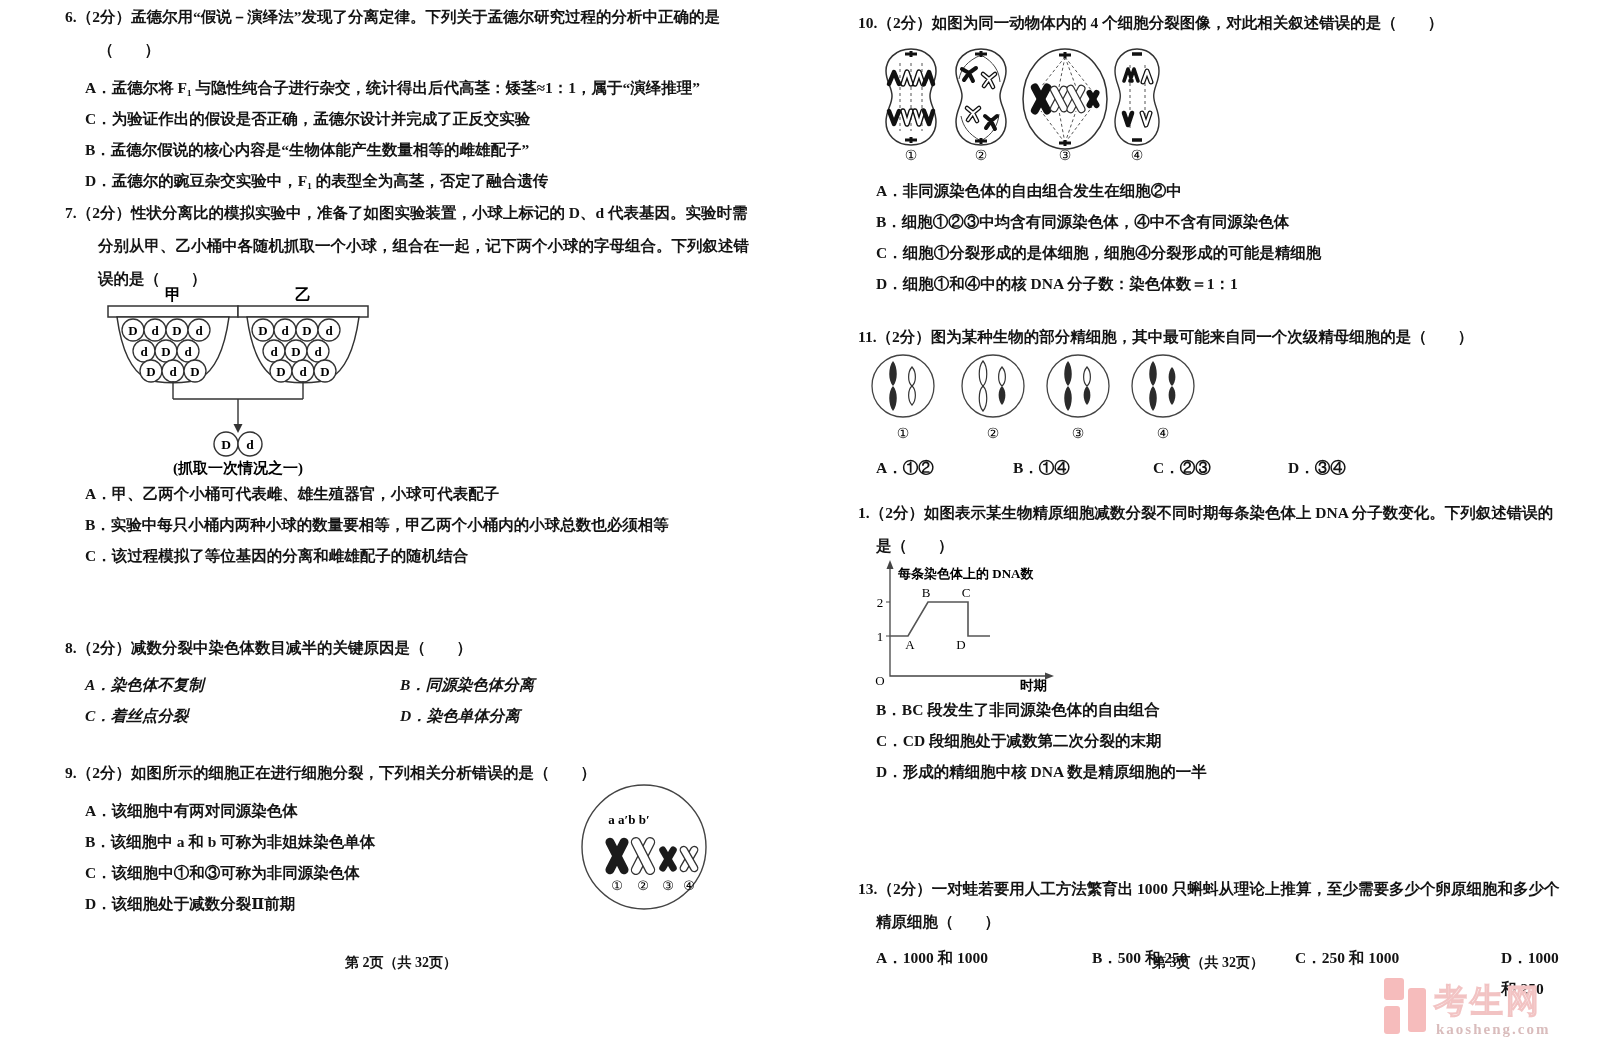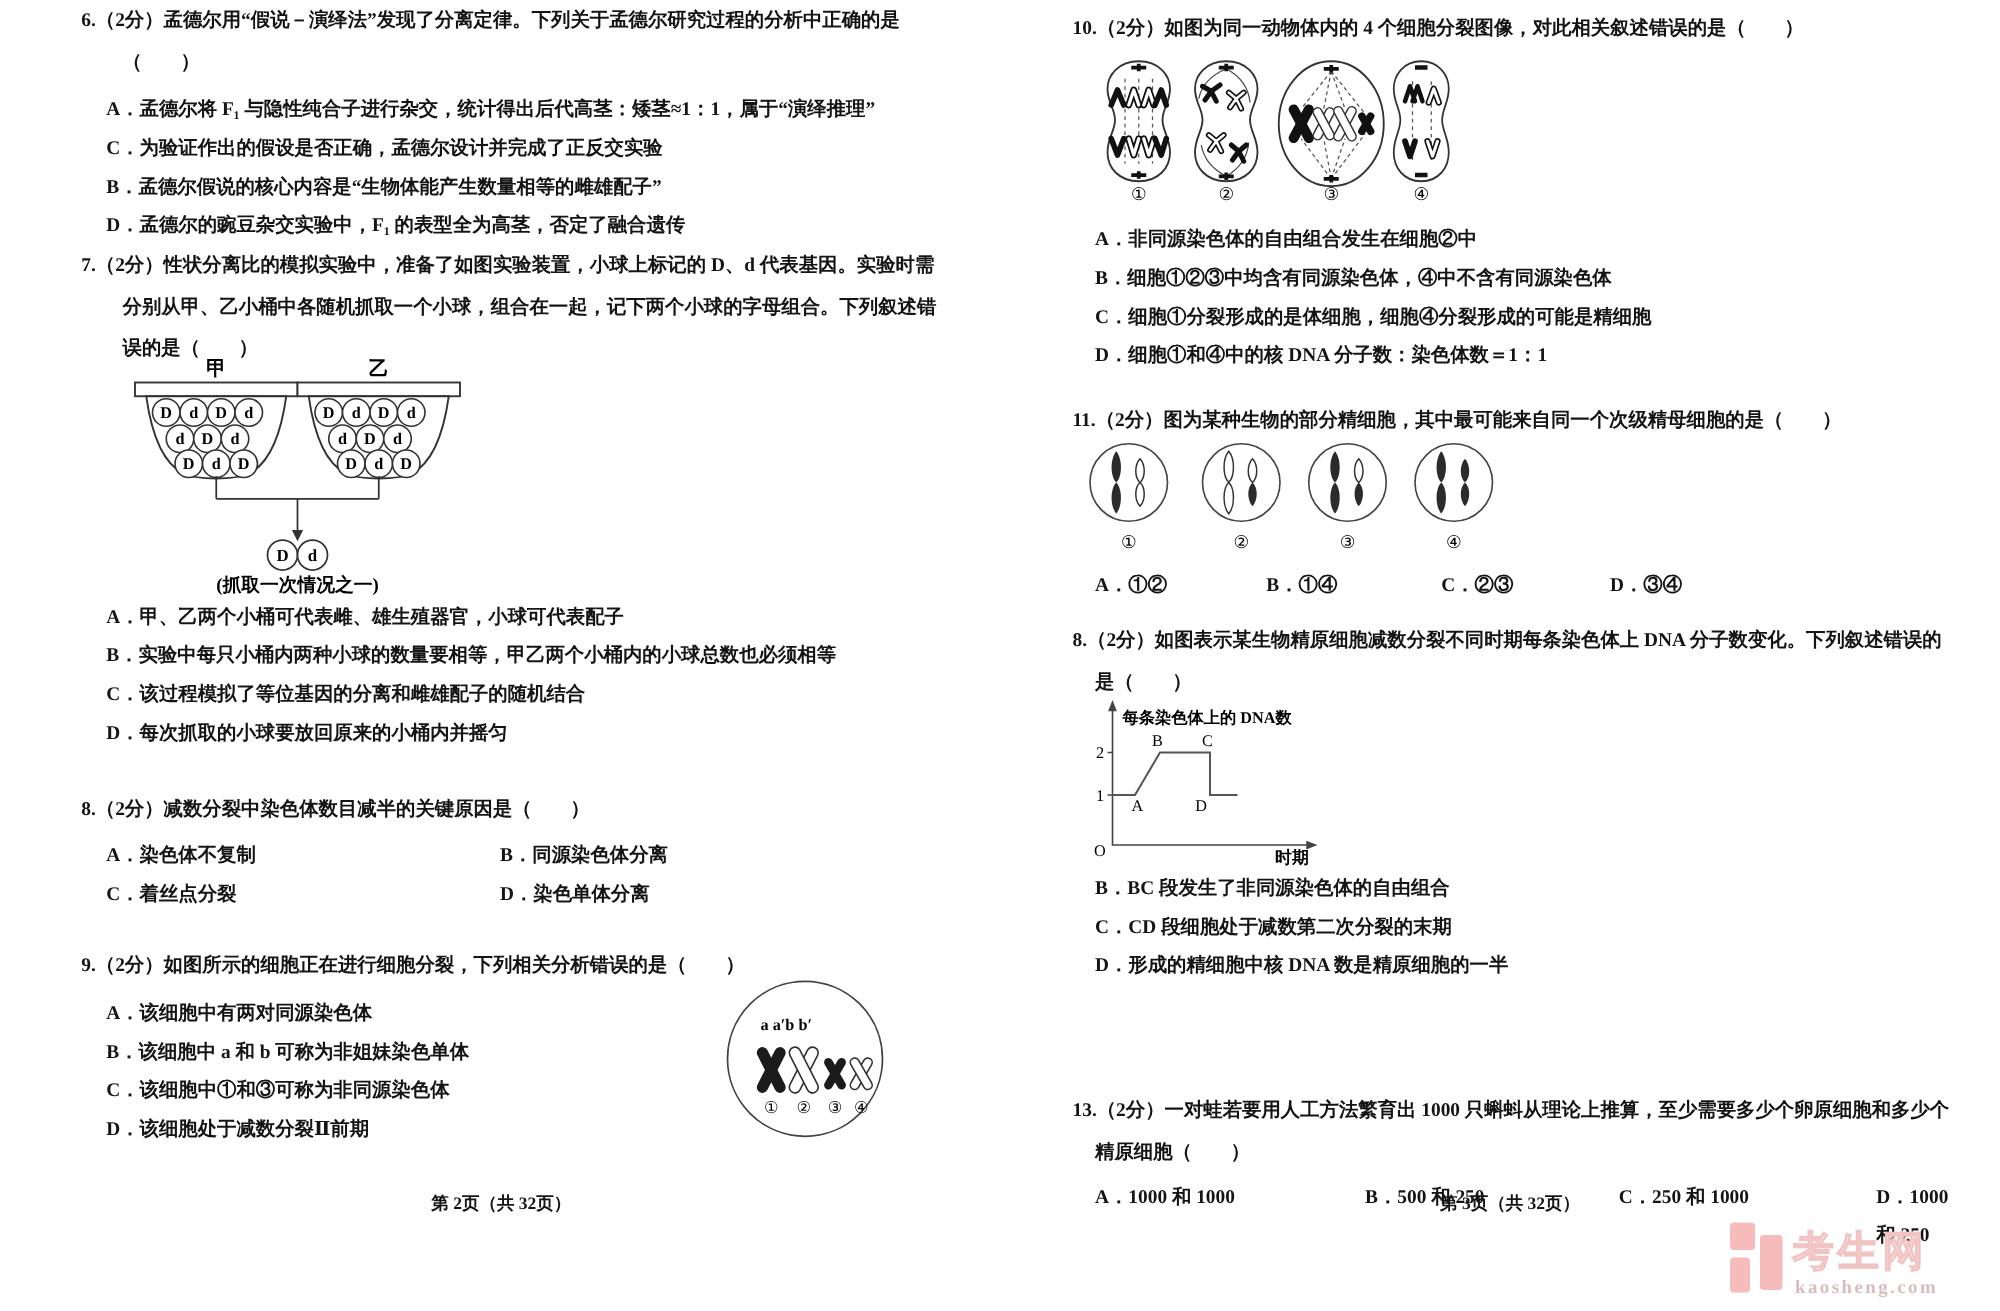--- a/index.html
+++ b/index.html
@@ -10,21 +10,21 @@
   .page{position:absolute;top:0;height:1049px;}
   #left-page{left:40px;width:722px;}
   #right-page{left:853px;width:710px;}
   .q{position:absolute;width:100%;}
   .stem{font-size:15.5px;line-height:33px;font-weight:600;}
   #left-page .stem{padding-left:58px;text-indent:-33px;}
   #right-page .stem{padding-left:23px;text-indent:-18px;}
   .opts > div{line-height:31px;font-size:15.5px;font-weight:600;}
   #left-page .opts{padding-left:45px;}
   #right-page .opts{padding-left:23px;}
-  .grid2{display:grid;grid-template-columns:315px 1fr;padding-left:45px;}
+  .grid2{display:grid;grid-template-columns:315px 1fr;padding-left:45px;font-style:italic;}
   .grid2 > div{line-height:31px;font-size:15.5px;font-weight:600;}
   .row4a{display:grid;grid-template-columns:137px 140px 135px 1fr;padding-left:23px;}
   .row4b{display:grid;grid-template-columns:180px 167px 170px 1fr;padding-left:23px;gap:36px;}
   .row4a > div,.row4b > div{line-height:31px;font-size:15.5px;font-weight:600;}
   .fig-abs{position:absolute;}
   .footer{position:absolute;top:954px;width:100%;text-align:center;font-size:14px;font-weight:600;}
   .footer .bnum{font-weight:bold;}
   svg text{font-family:"Liberation Serif","DejaVu Serif",serif;}
   #watermark{position:absolute;left:1382px;top:976px;}
 </style>
@@ -120,21 +120,20 @@
       <text x="165" y="165" text-anchor="middle" font-size="13.5" font-weight="bold">d</text>
       <text x="153" y="189" text-anchor="middle" font-size="15" font-weight="bold">(抓取一次情况之一)</text>
     </svg>
   </div>
 
   <div class="q" style="top:478px">
     <div class="opts">
       <div>A．甲、乙两个小桶可代表雌、雄生殖器官，小球可代表配子</div>
       <div>B．实验中每只小桶内两种小球的数量要相等，甲乙两个小桶内的小球总数也必须相等</div>
       <div>C．该过程模拟了等位基因的分离和雌雄配子的随机结合</div>
-      <div>D．每次抓取的小球要放回原来的小桶内并摇匀</div>
     </div>
   </div>
 
   <div class="q" style="top:631px">
     <div class="stem">8.（2分）减数分裂中染色体数目减半的关键原因是（　　）</div>
     <div class="grid2" style="margin-top:5px">
       <div>A．染色体不复制</div>
       <div>B．同源染色体分离</div>
       <div>C．着丝点分裂</div>
       <div>D．染色单体分离</div>
@@ -345,21 +344,21 @@
     </div>
     <div class="row4a" style="margin-top:4px">
       <div>A．①②</div>
       <div>B．①④</div>
       <div>C．②③</div>
       <div>D．③④</div>
     </div>
   </div>
 
   <div class="q" style="top:496px">
-    <div class="stem">8.（2分）如图表示某生物精原细胞减数分裂不同时期每条染色体上 DNA 分子数变化。下列叙述错误的是（　　）</div>
+    <div class="stem">1.（2分）如图表示某生物精原细胞减数分裂不同时期每条染色体上 DNA 分子数变化。下列叙述错误的是（　　）</div>
 
     <div style="margin:-8px 0 0 15px">
       <svg width="205" height="140" viewBox="0 0 205 140">
         <path d="M22,14 V122 H178" stroke="#444" stroke-width="1.3" fill="none"></path>
         <path d="M22,6 L18.5,15 L25.5,15 Z" fill="#444"></path>
         <path d="M186,122 L177,118.5 L177,125.5 Z" fill="#444"></path>
         <path d="M18,48 H22 M18,82 H22" stroke="#444" stroke-width="1.2"></path>
         <polyline points="22,82 40,82 60,48 100,48 100,82 122,82" fill="none" stroke="#555" stroke-width="1.6"></polyline>
         <text x="12" y="52.5" text-anchor="middle" font-size="13">2</text>
         <text x="12" y="86.5" text-anchor="middle" font-size="13">1</text>

